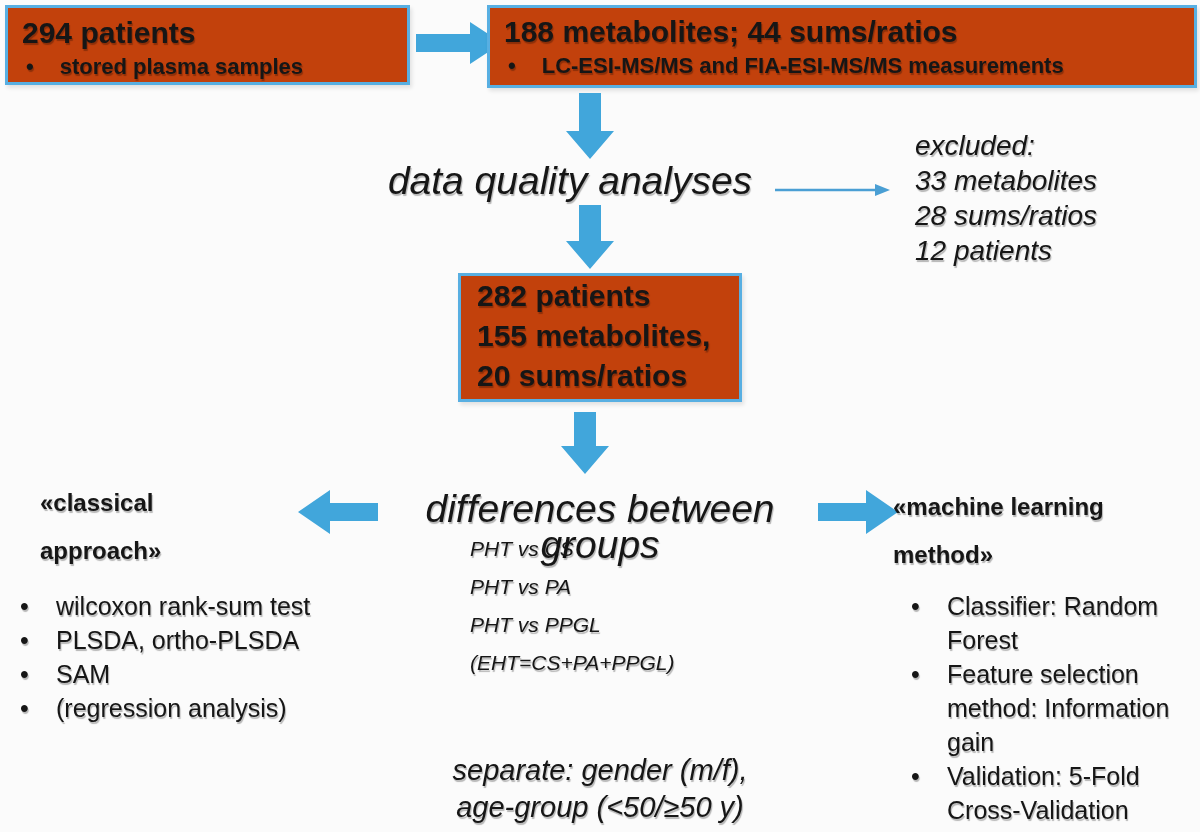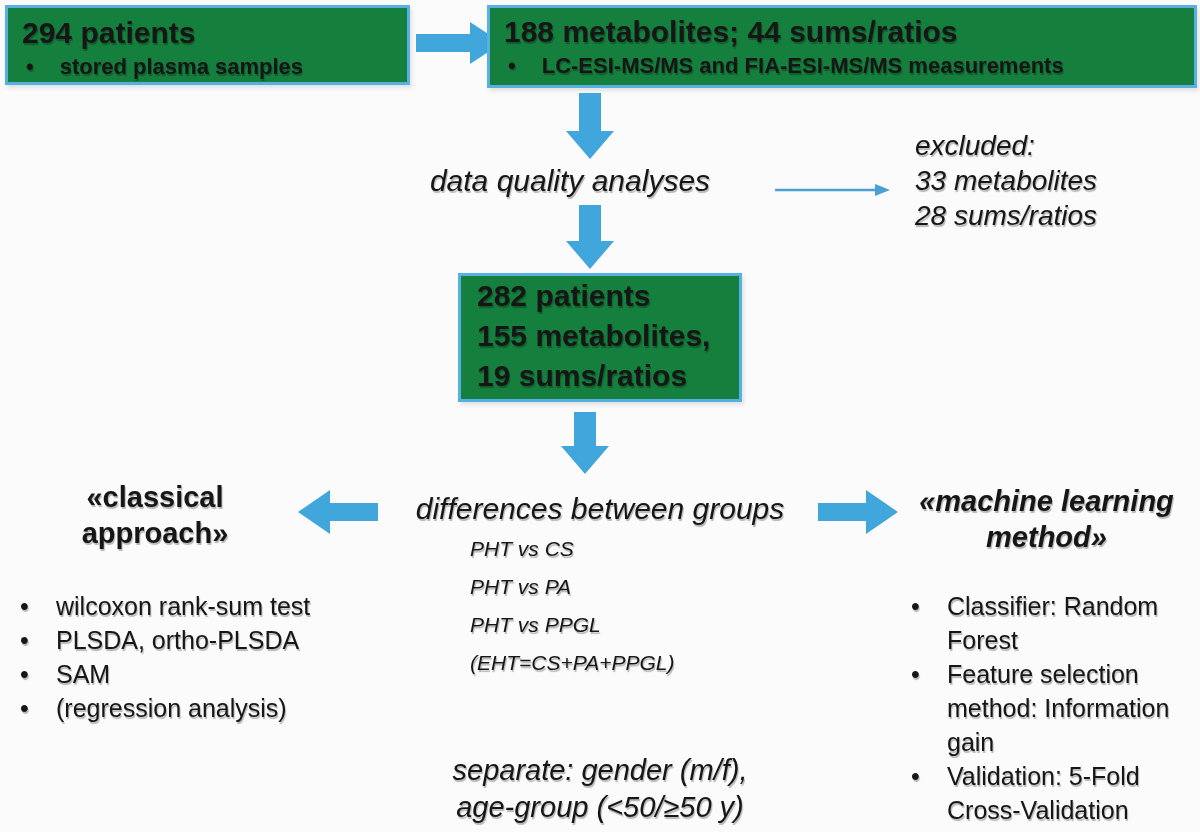--- a/index.html
+++ b/index.html
@@ -4,32 +4,32 @@
 <style>
   html,body{margin:0;padding:0;}
   body{
     width:1200px;height:832px;position:relative;overflow:hidden;
     background:#fbfbfb;color:#161616;
     font-family:"Liberation Sans","DejaVu Sans",sans-serif;
   }
   .abs{position:absolute;}
   .sh{text-shadow:1px 2px 1px rgba(0,0,0,0.28);}
   .box{
-    border:3px solid #58afe2;background:#15803d;
+    border:3px solid #58afe2;background:#c2410c;
     box-shadow:2px 3px 4px rgba(0,0,0,0.10);
     box-sizing:border-box;
   }
   .box-title{font-weight:bold;font-size:30px;line-height:34px;}
   .box-bullet{display:flex;font-weight:bold;font-size:22px;line-height:26px;margin-top:4px;}
   .box-bullet::before{content:"\2022";font-size:22px;margin-right:26px;margin-left:4px;}
-  .flow-label{font-style:italic;font-size:30px;line-height:36px;text-align:center;}
+  .flow-label{font-style:italic;font-size:39px;line-height:36px;text-align:center;}
   .excl-line{font-style:italic;font-size:28px;line-height:35px;}
   .mid-line{font-weight:bold;font-size:30px;line-height:40px;}
   .cmp-line{font-style:italic;font-size:21px;line-height:38px;}
-  .col-title{font-weight:bold;font-size:29px;line-height:36px;text-align:center;}
+  .col-title{font-weight:bold;font-size:24px;line-height:48px;text-align:left;}
   ul.plain{list-style:none;margin:8px;padding:0;}
   ul.plain li{display:flex;font-size:25px;line-height:34px;}
   ul.plain li::before{content:"\2022";margin-right:0;flex:0 0 36px;}
   .sep-line{font-style:italic;font-size:29px;line-height:37px;text-align:center;}
   svg{display:block;}
 </style>
 </head>
 <body>
 
 <div class="abs box" style="left:5px;top:5px;width:405px;height:80px;padding:8px 14px;">
@@ -58,30 +58,31 @@
 
 <svg class="abs" style="left:775px;top:180px;" width="116" height="20">
   <line x1="0" y1="10" x2="100" y2="10" stroke="#4a9fd4" stroke-width="2.5"></line>
   <polygon points="100,4 115,10 100,16" fill="#4a9fd4"></polygon>
 </svg>
 
 <div class="abs" style="left:915px;top:128px;">
   <div class="excl-line sh">excluded:</div>
   <div class="excl-line sh">33 metabolites</div>
   <div class="excl-line sh">28 sums/ratios</div>
+  <div class="excl-line sh">12 patients</div>
 </div>
 
 <svg class="abs" style="left:562px;top:205px;" width="56" height="64">
   <polygon points="17,0 39,0 39,36 52,36 28,64 4,36 17,36" fill="#41a6db"></polygon>
 </svg>
 
 <div class="abs box" style="left:458px;top:273px;width:284px;height:129px;padding:0 16px;">
   <div class="mid-line sh">282 patients</div>
   <div class="mid-line sh">155 metabolites,</div>
-  <div class="mid-line sh">19 sums/ratios</div>
+  <div class="mid-line sh">20 sums/ratios</div>
 </div>
 
 <svg class="abs" style="left:557px;top:412px;" width="56" height="62">
   <polygon points="17,0 39,0 39,34 52,34 28,62 4,34 17,34" fill="#41a6db"></polygon>
 </svg>
 
 <div class="abs flow-label sh" style="left:400px;top:491px;width:400px;">differences between groups</div>
 
 <div class="abs" style="left:470px;top:530px;">
   <div class="cmp-line sh">PHT vs CS</div>
@@ -108,21 +109,21 @@
       <span>PLSDA, ortho-PLSDA</span>
     </li>
   <li class="sh">
       <span>SAM</span>
     </li>
   <li class="sh">
       <span>(regression analysis)</span>
     </li>
 </ul>
 
-<div class="abs col-title sh" style="left:893px;top:483px;width:307px;font-style:italic;">«machine learning method»</div>
+<div class="abs col-title sh" style="left:893px;top:483px;width:307px;">«machine learning method»</div>
 
 <ul class="plain abs" style="left:903px;top:581px;width:300px;">
   <li class="sh">
       <span>Classifier: Random Forest</span>
     </li>
   <li class="sh">
       <span>Feature selection method: Information gain</span>
     </li>
   <li class="sh">
       <span>Validation: 5-Fold Cross-Validation</span>

